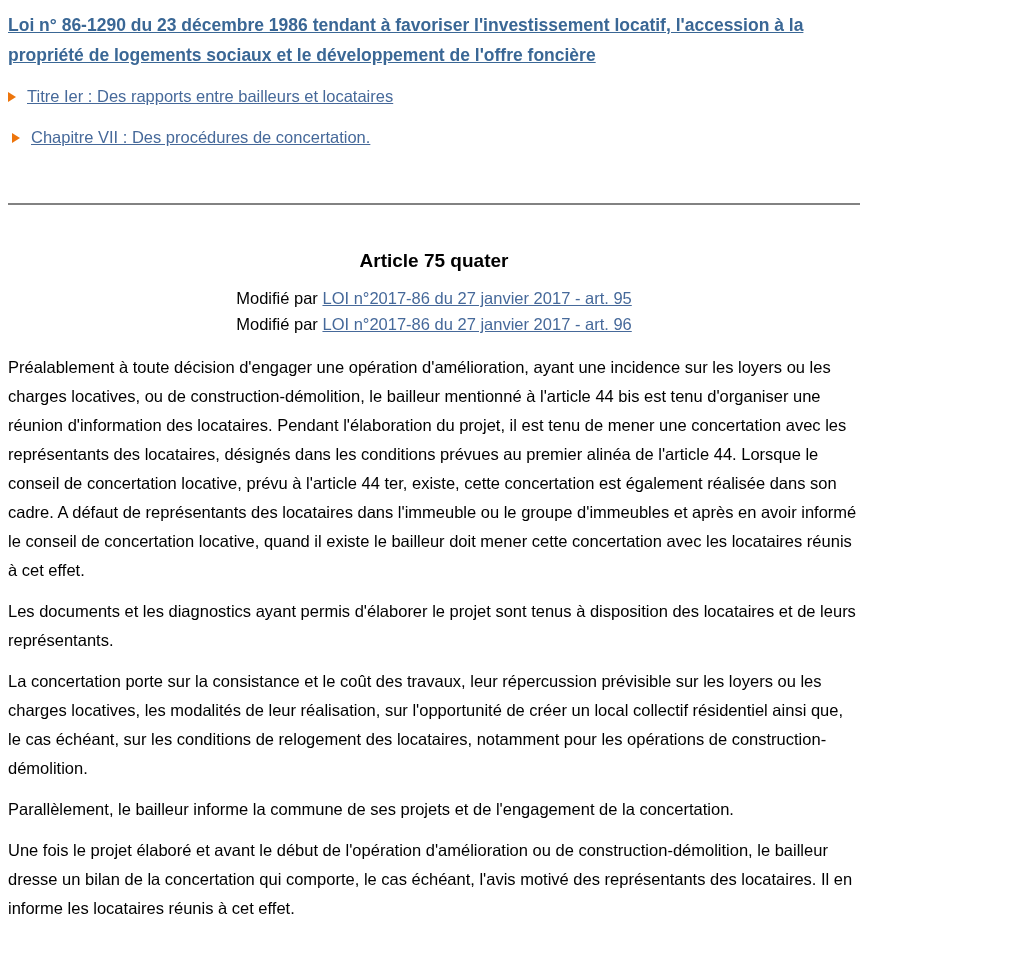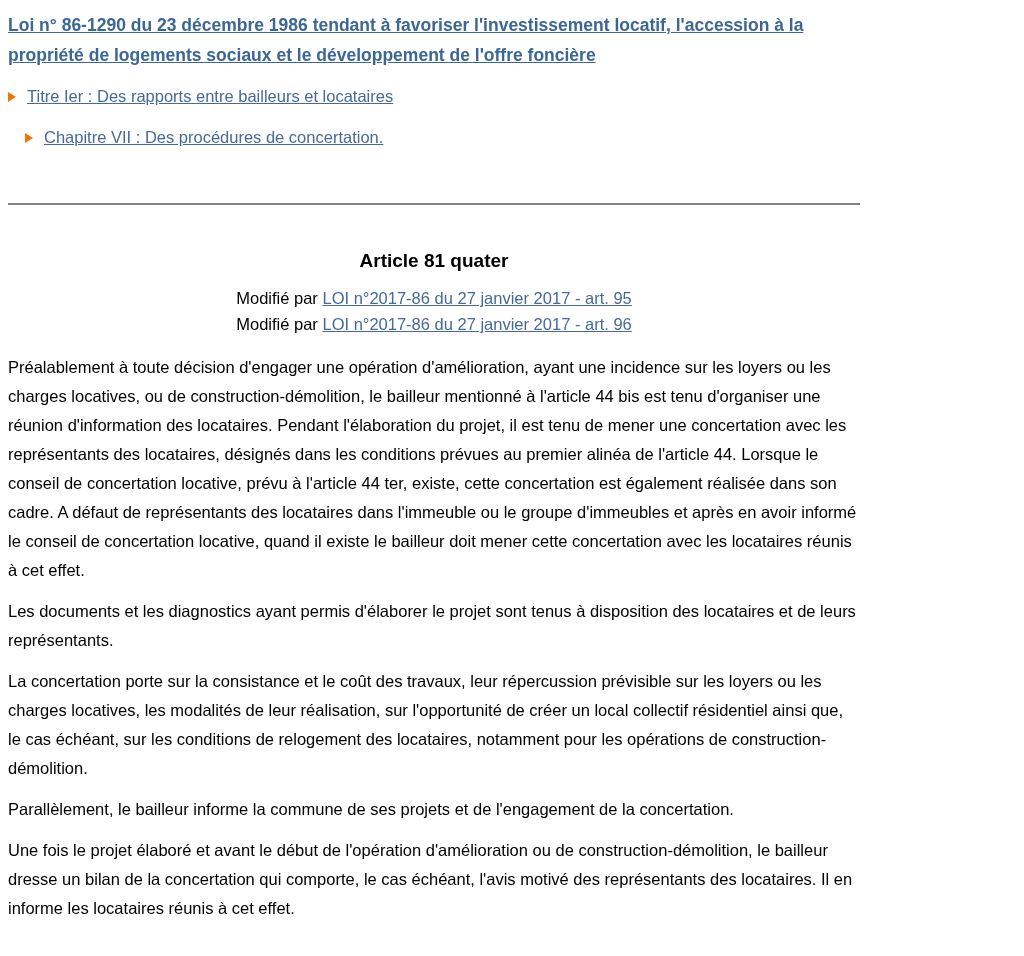--- a/index.html
+++ b/index.html
@@ -31,21 +31,21 @@
   }
   
   .crumbs { margin: 0; }
   .crumb {
     display: flex;
     align-items: center;
     font-size: 16.5px;
     line-height: 21px;
   }
   .crumb.level-1 { margin-top: 16px; }
-  .crumb.level-2 { margin-top: 20px; margin-left: 17px; }
+  .crumb.level-2 { margin-top: 20px; margin-left: 4px; }
   .arrow {
     width: 0;
     height: 0;
     border-left: 8px solid #ed750c;
     border-top: 5.5px solid transparent;
     border-bottom: 5.5px solid transparent;
     margin-right: 11px;
     flex: 0 0 auto;
   }
   .crumb a, .mod-line a {
@@ -99,21 +99,21 @@
     <div class="crumb level-2">
       <span class="arrow"></span>
       <a>Chapitre VII : Des procédures de concertation.</a>
     </div>
   </div>
 
   <hr class="divider">
 
   <div class="article">
 
-    <div class="article-title">Article 81 quater</div>
+    <div class="article-title">Article 75 quater</div>
 
     <div class="mods">
       <div class="mod-line">
         <span>Modifié par </span><a>LOI n°2017-86 du 27 janvier 2017 - art. 95</a>
       </div>
       <div class="mod-line">
         <span>Modifié par </span><a>LOI n°2017-86 du 27 janvier 2017 - art. 96</a>
       </div>
     </div>
 

